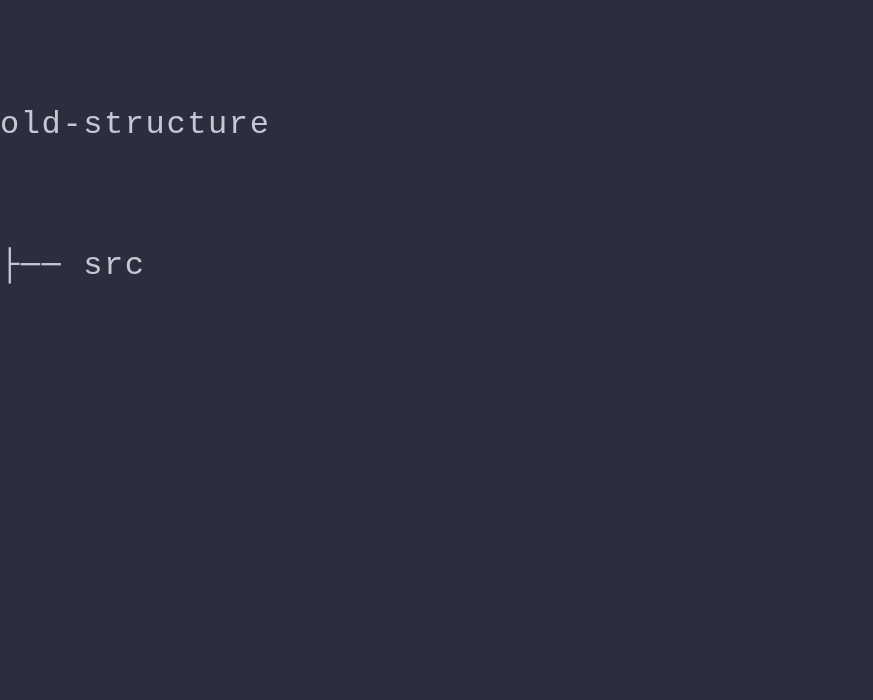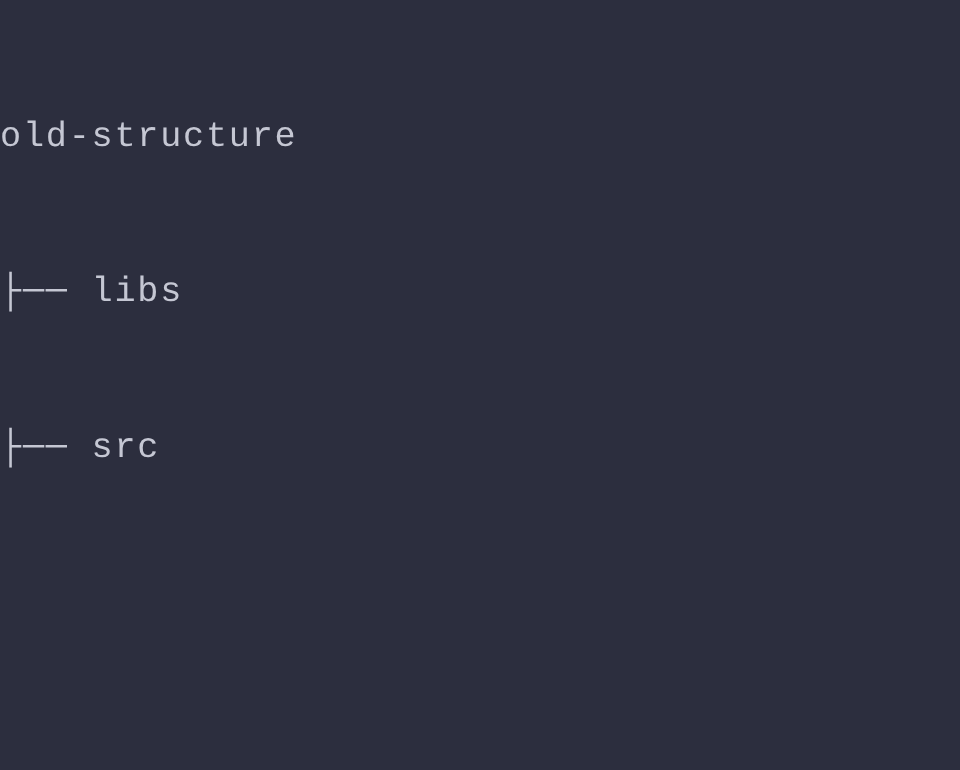--- a/index.html
+++ b/index.html
@@ -25,20 +25,19 @@
     .tree-line {
       display: block;
       font-family: Liberation Mono, monospace;
     }
   </style>
 </head>
 <body>
 
 <div class="tree-container">
 <span class="tree-line">old-structure</span>
-<span class="tree-line">├── libs</span>
 <span class="tree-line">├── src</span>
 
 
 
 
 
 </div>
 
 </body></html>

